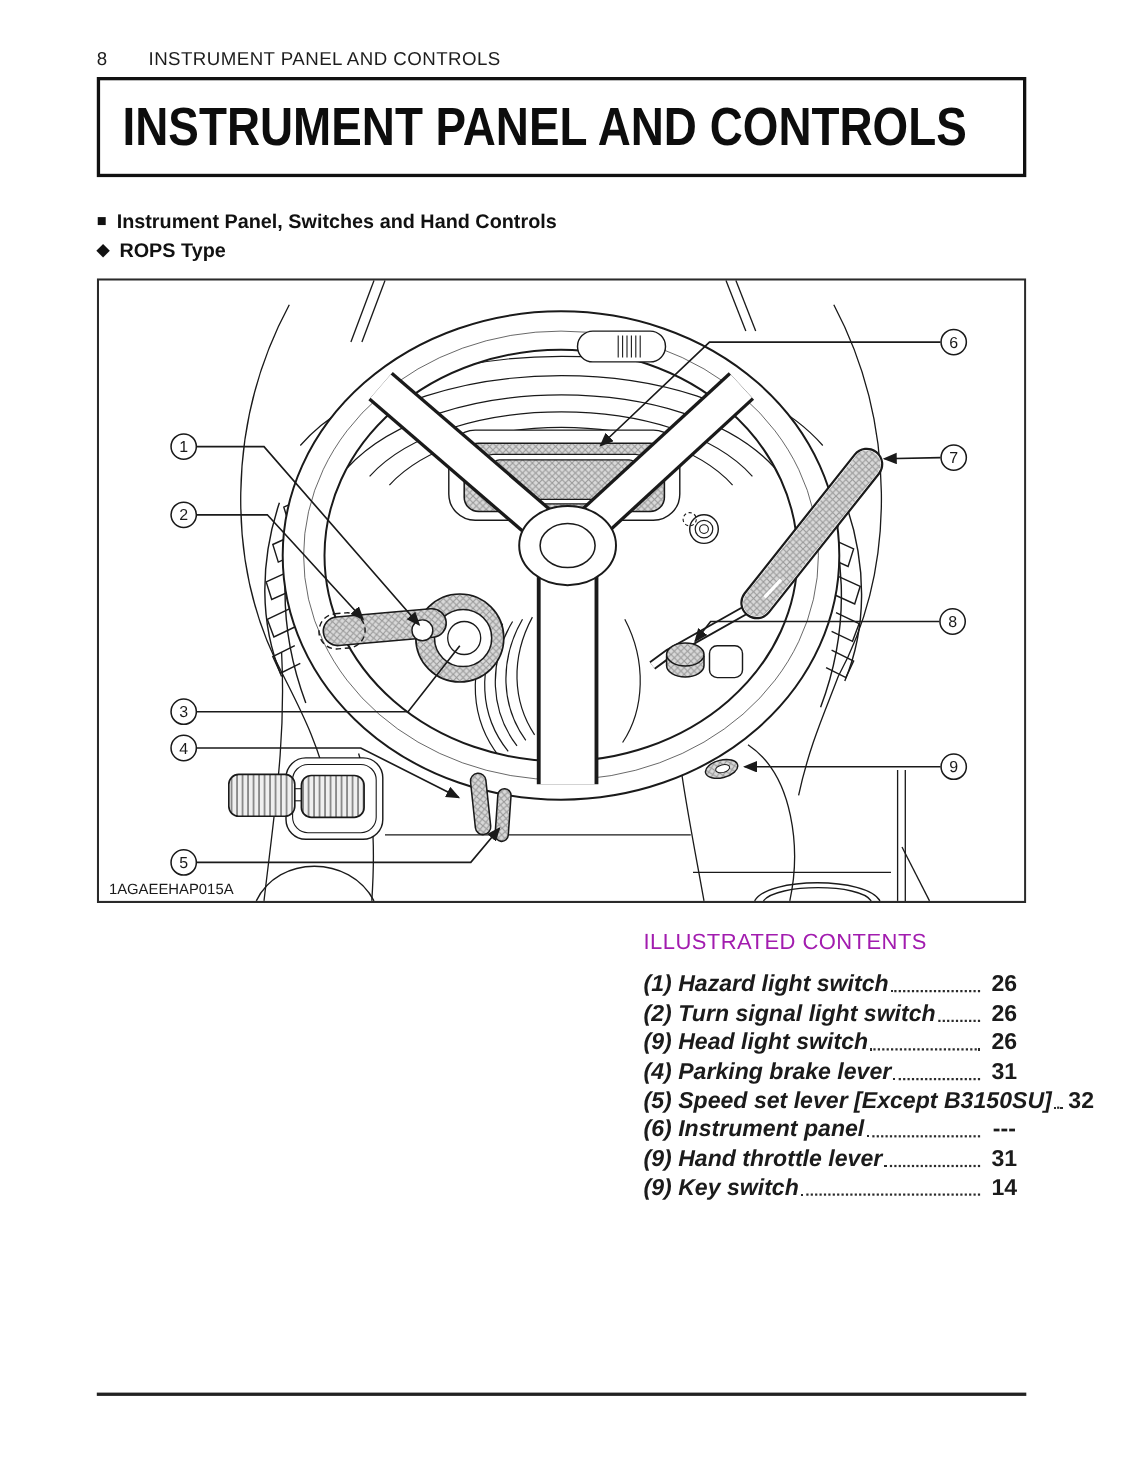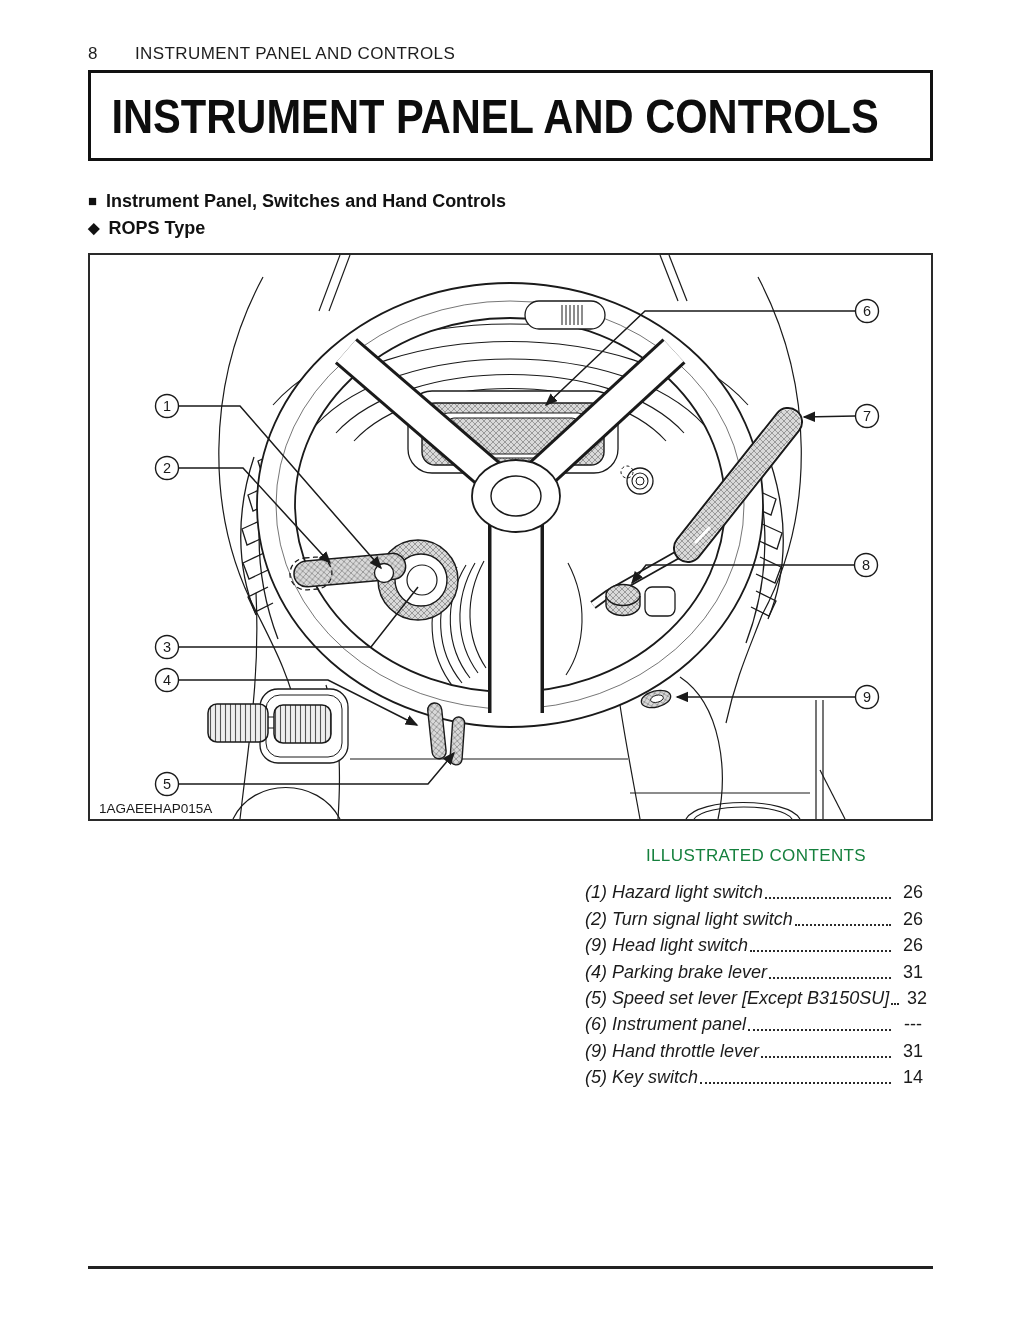--- a/index.html
+++ b/index.html
@@ -25,22 +25,22 @@
     transform:scaleX(.85); transform-origin:left center; padding-left:24px;
   }
   
   .section-headings { position:absolute; left:88px; top:188px; }
   .sec-line { display:flex; align-items:center; font-weight:bold; font-size:18px; color:#111; line-height:27px; }
   .sec-line .bullet { font-size:15px; margin-right:9px; position:relative; top:-1px; }
   
   .figure-wrap { position:absolute; left:88px; top:253px; width:845px; height:568px; }
   
   .contents { position:absolute; left:585px; top:846px; width:345px; }
-  .contents .ic-heading { text-align:center; font-size:17px; letter-spacing:.4px; color:#15803d; margin-bottom:11px; padding-right:3px; }
-  .ic-row { display:flex; height:26.4px; align-items:flex-end; font-size:18px; }
+  .contents .ic-heading { text-align:left; font-size:20px; letter-spacing:.4px; color:#a21caf; margin-bottom:11px; padding-right:3px; }
+  .ic-row { display:flex; height:26.4px; align-items:flex-end; font-size:21px;font-weight:bold; }
   .ic-label { font-style:italic; white-space:nowrap; color:#1b1b1b; line-height:22px; }
   .ic-leader { flex:1 1 auto; border-bottom:2.2px dotted #2a2a2a; margin:0 5px 4px 2px; min-width:8px; }
   .ic-page { width:34px; text-align:center; color:#1b1b1b; line-height:22px; }
   
   .footer-rule { position:absolute; left:88px; top:1266px; width:845px; height:3px; background:#222; }
   svg text { font-family:"Liberation Sans", sans-serif; }
 </style>
 </head>
 <body>
 
@@ -308,21 +308,21 @@
       <span class="ic-label">(6) Instrument panel</span>
       <span class="ic-leader"></span>
       <span class="ic-page">---</span>
     </div>
     <div class="ic-row">
       <span class="ic-label">(9) Hand throttle lever</span>
       <span class="ic-leader"></span>
       <span class="ic-page">31</span>
     </div>
     <div class="ic-row">
-      <span class="ic-label">(5) Key switch</span>
+      <span class="ic-label">(9) Key switch</span>
       <span class="ic-leader"></span>
       <span class="ic-page">14</span>
     </div>
   </div>
 
   <div class="footer-rule"></div>
 
 </div>
 
 </body></html>

